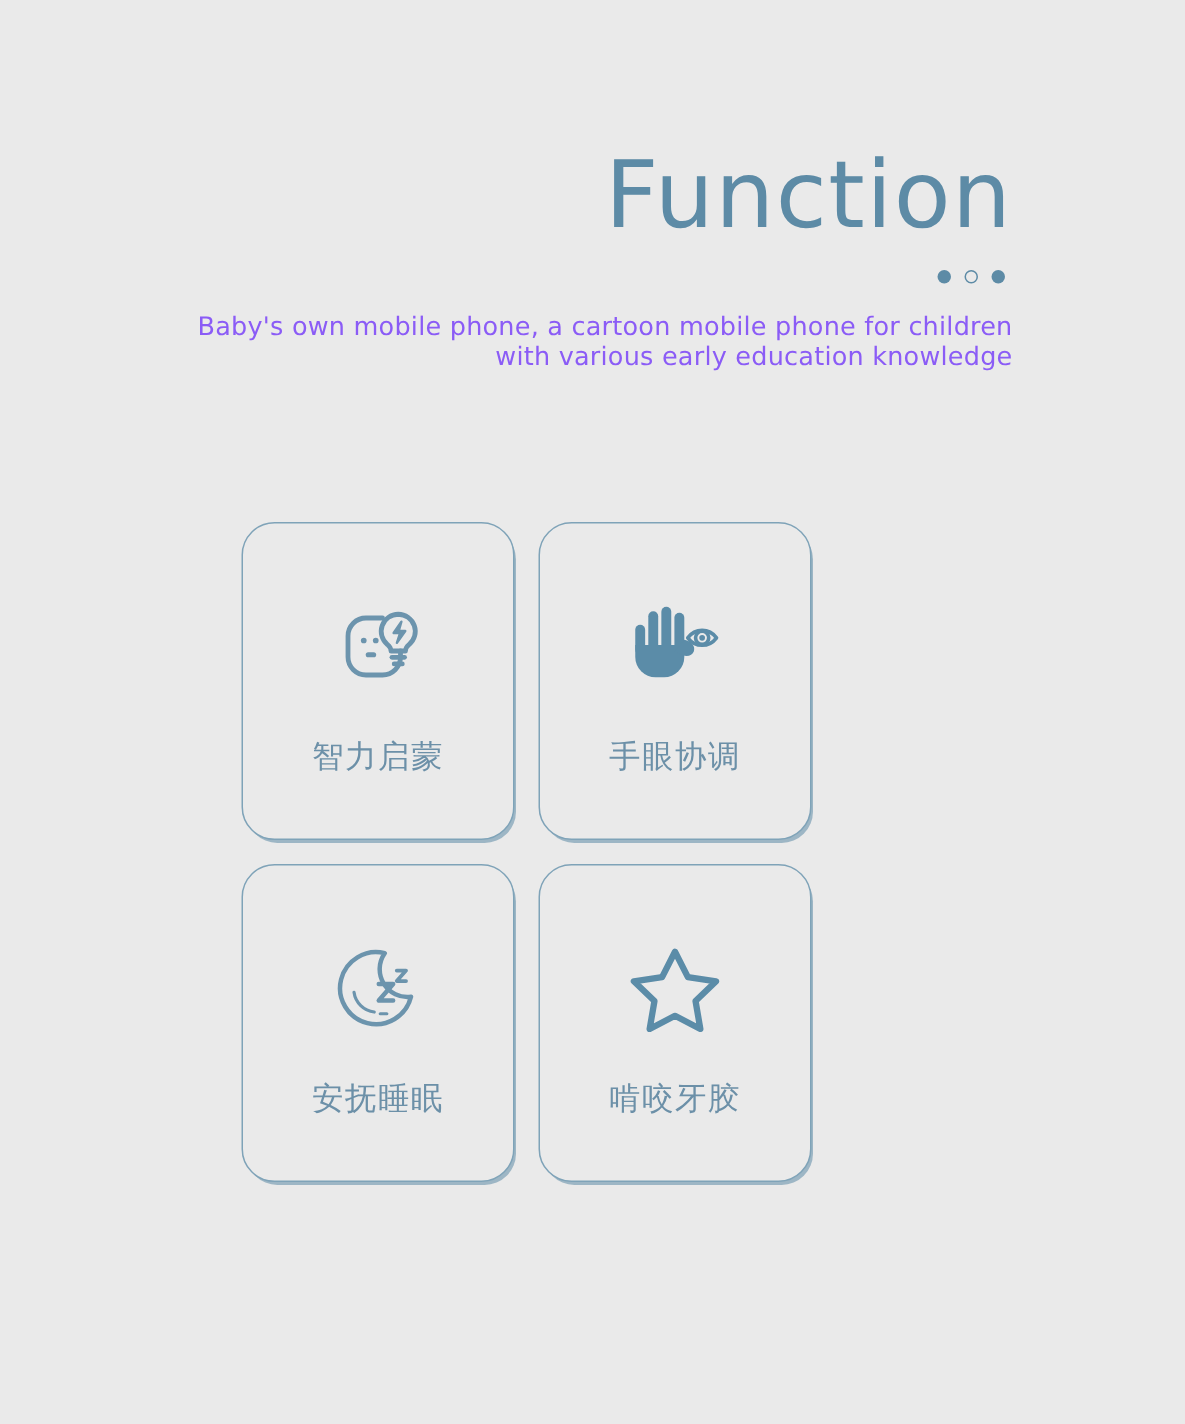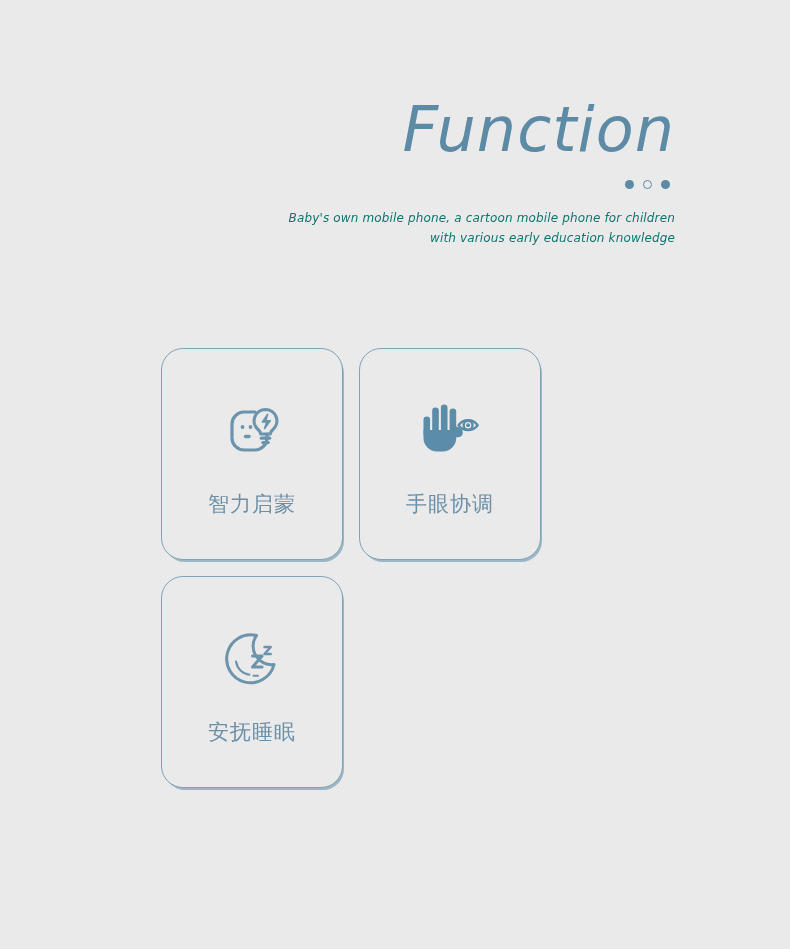--- a/index.html
+++ b/index.html
@@ -21,21 +21,20 @@
     height: 949px;
   }
 
   
   .header {
     position: absolute;
     top: 96px;
     right: 115px;
     width: 620px;
     text-align: right;
-    font-style: italic;
   }
 
   .title {
     font-family: "DejaVu Sans", "Liberation Sans", sans-serif;
     font-size: 62px;
     line-height: 68px;
     font-weight: 400;
     letter-spacing: 1px;
     color: #5d8ba6;
     margin: 0;
@@ -59,23 +58,23 @@
   }
   .dot.hollow {
     background: transparent;
     border: 1.6px solid #5d8ba6;
     width: 7px;
     height: 7px;
   }
 
   .subtitle {
     margin-top: 20px;
-    font-size: 12px;
+    font-size: 17px;
     line-height: 19.5px;
-    color: #0f766e;
+    color: #8b5cf6;
     letter-spacing: 0.15px;
     white-space: pre-line;
     font-family: "DejaVu Sans", "Liberation Sans", sans-serif;
   }
 
   
   .grid {
     position: absolute;
     top: 348px;
     left: 161px;
@@ -199,15 +198,23 @@
           <path d="M31.5 46.8 h4.4" stroke-width="2.1"></path>
 
           <path d="M30.5 27 h9.6 l-9.6 11 h9.6" stroke-width="3"></path>
 
           <path d="M42.5 18 h6.2 l-6.2 7 h6.2" stroke-width="2.5"></path>
         </svg>
       </div>
       <div class="card-label">安抚睡眠</div>
     </div>
 
+    <div class="card">
+      <div class="card-icon">
+        <svg width="60" height="58" viewBox="0 0 60 58" fill="none" stroke="#5b8ca8" stroke-width="4.2" stroke-linecap="round" stroke-linejoin="round">
+          <path d="M30 4.5 L38.6 21.4 L57.4 24.2 L43.7 37.4 L46.9 56 L30 47.2 L13.1 56 L16.3 37.4 L2.6 24.2 L21.4 21.4 Z"></path>
+        </svg>
+      </div>
+      <div class="card-label">啃咬牙胶</div>
+    </div>
 
   </div>
 </div>
 
 </body></html>

